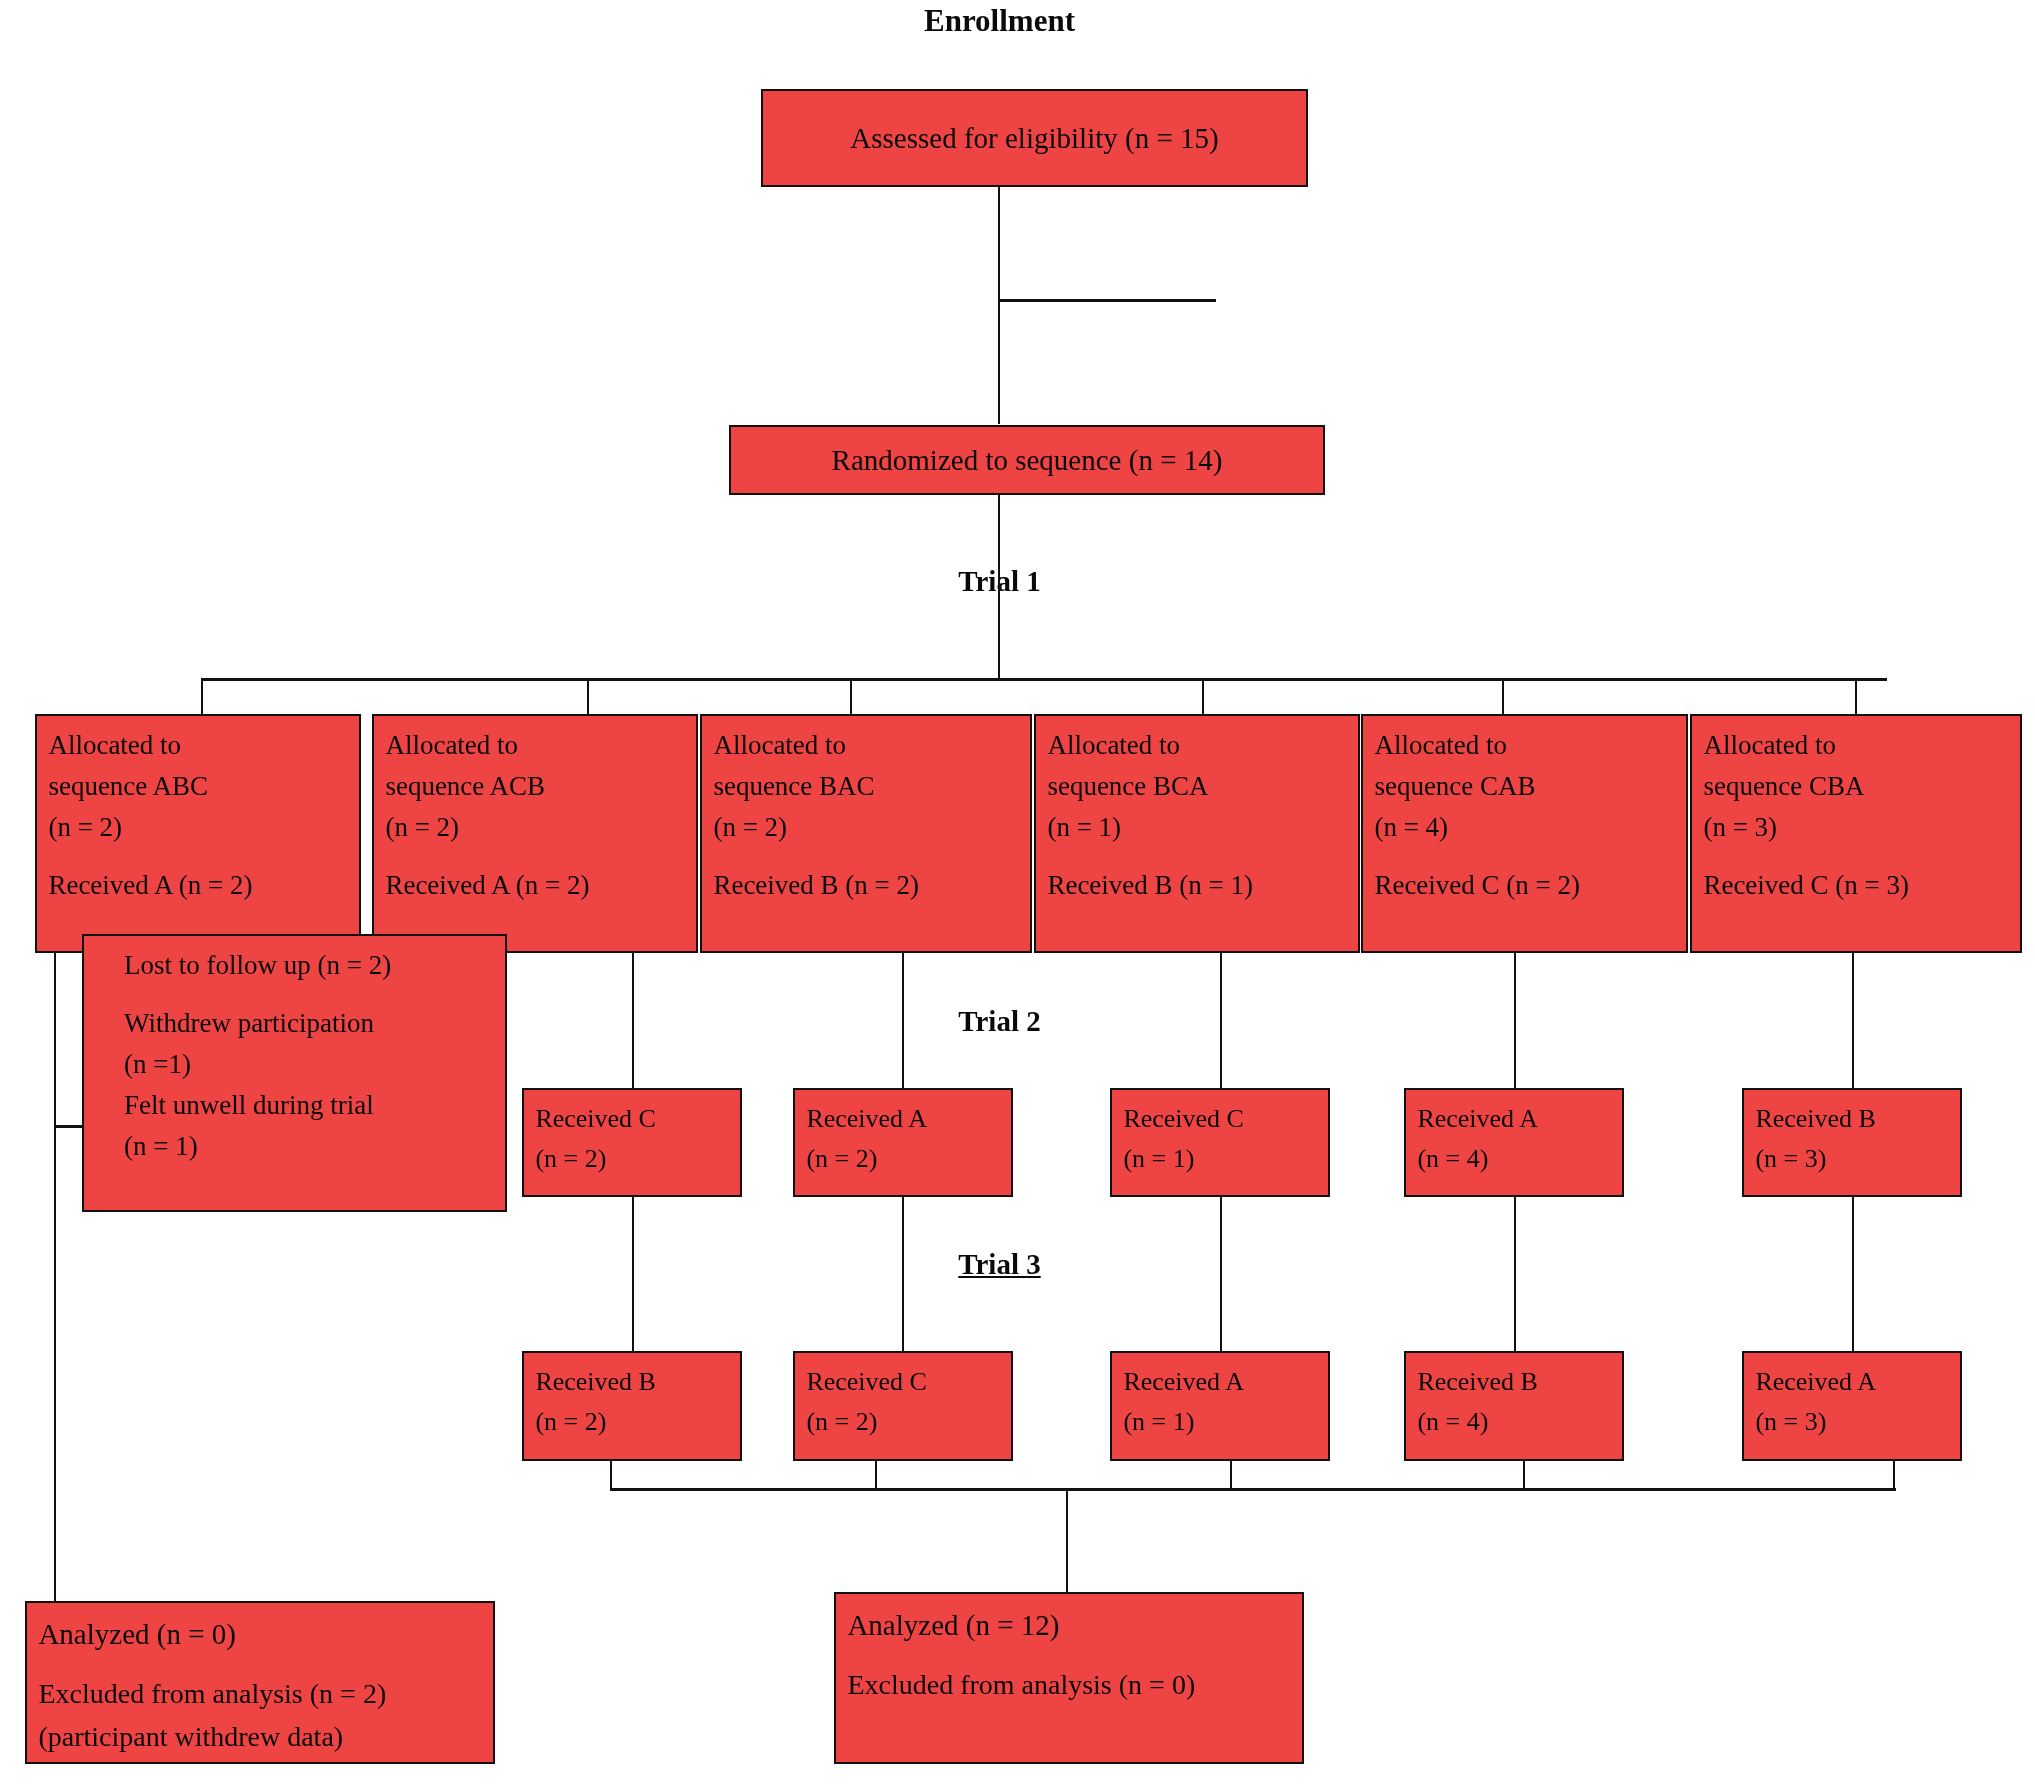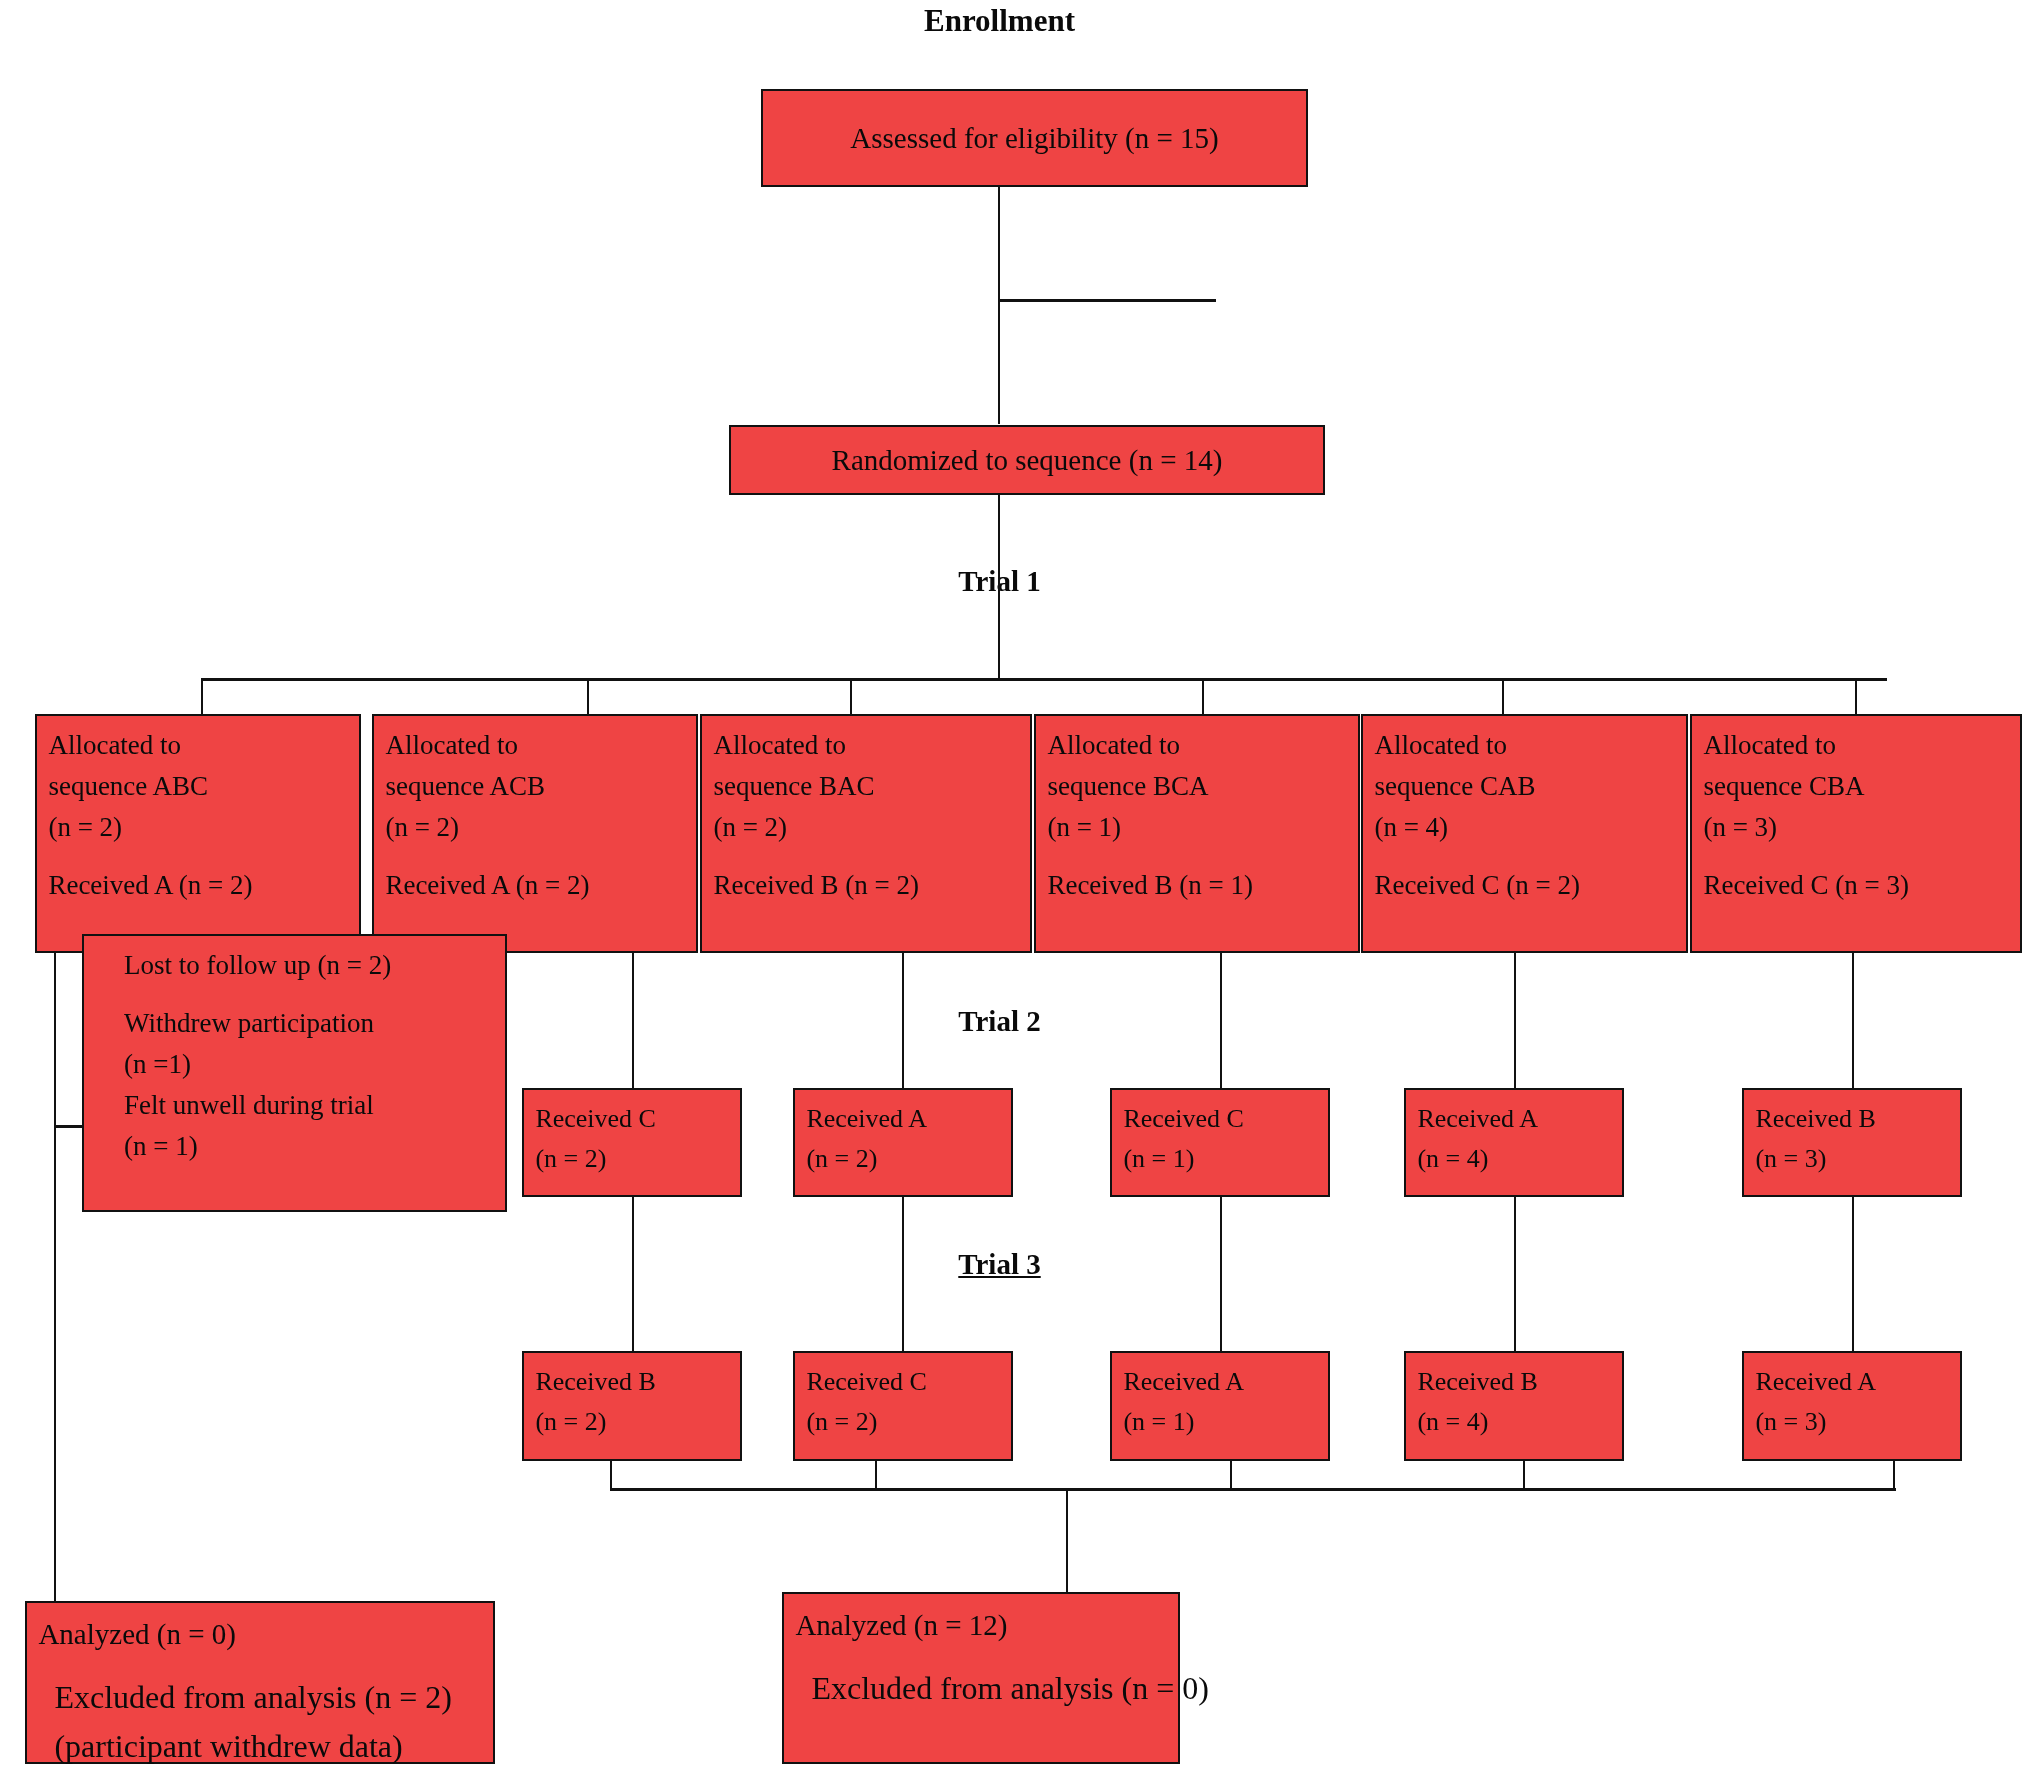--- a/index.html
+++ b/index.html
@@ -25,21 +25,21 @@
     position:absolute;
     font-weight:bold;
     white-space:nowrap;
     text-align:center;
   }
   .vline{position:absolute;background:#111111;width:2.1px;}
   .hline{position:absolute;background:#111111;height:2.6px;}
   .f56{font-size:29px;}
   .f52{font-size:27px;}
   .f50{font-size:26px;}
-  .f46{font-size:32px;margin-left:16px;}
+  .f46{font-size:28px;}
   .f60{font-size:31px;}
 </style>
 </head>
 <body>
 
 <div id="canvas">
 
   <div class="hdr f60" style="left:844px;top:2.6px;width:311px;">Enrollment</div>
 
   <div class="hdr f56" style="left:870px;top:565px;width:259px;">Trial 1</div>
@@ -202,20 +202,20 @@
 
   <div class="vline" style="left:1066px;top:1488px;height:115px;"></div>
 
   <div class="box f52" style="left:25px;top:1601px;width:470px;height:163px;">
     <span class="ln f56">Analyzed (n = 0)</span>
     <span class="gap"></span>
     <span class="ln f46">Excluded from analysis (n = 2)</span>
     <span class="ln f46">(participant withdrew data)</span>
   </div>
 
-  <div class="box f52" style="left:782px;top:1592px;width:398px;height:172px;">
+  <div class="box f52" style="left:834px;top:1592px;width:470px;height:172px;">
     <span class="ln f56">Analyzed (n = 12)</span>
     <span class="gap"></span>
     <span class="ln f46">Excluded from analysis (n = 0)</span>
   </div>
 
 </div>
 
 
 </body></html>

